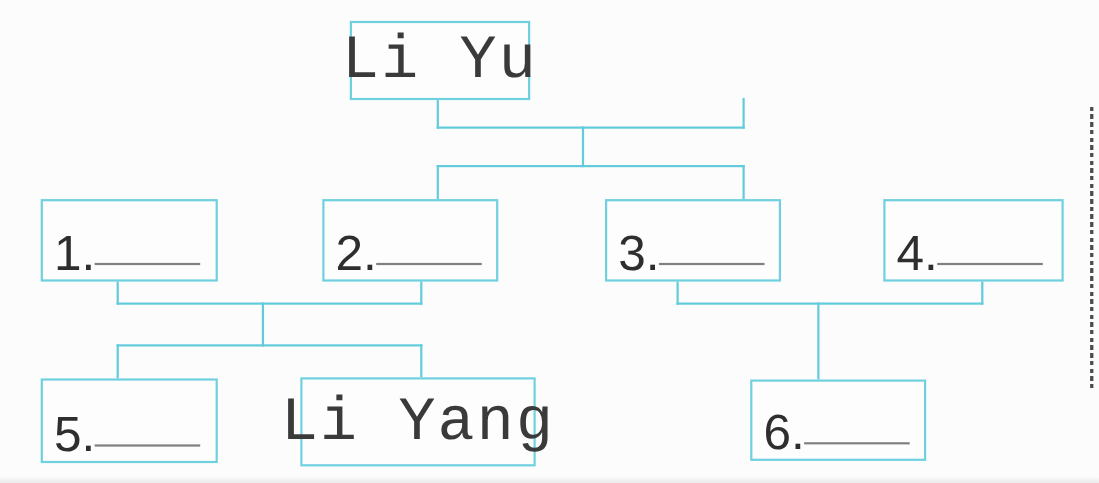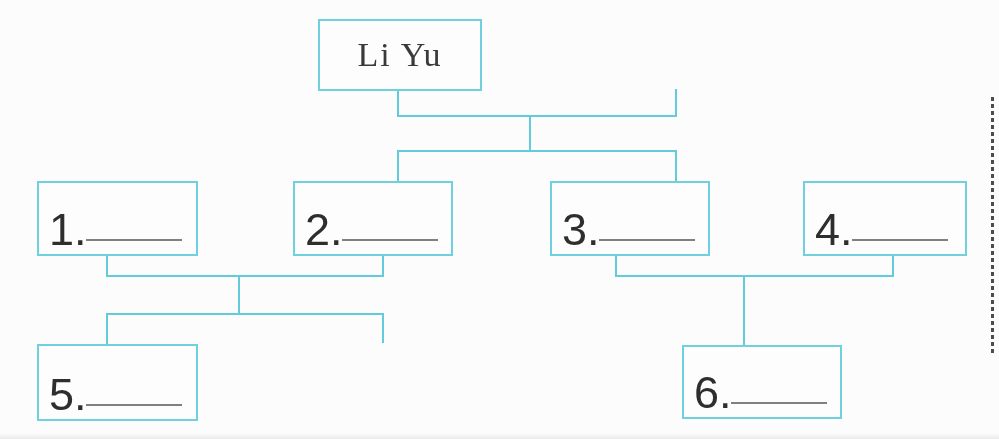--- a/index.html
+++ b/index.html
@@ -29,22 +29,22 @@
     box-sizing: border-box;
     border: 2px solid #6fd0df;
     background: #fdfdfd;
   }
   .name-node {
     display: flex;
     align-items: center;
     justify-content: center;
   }
   .name-node .name-label {
-    font-family: Liberation Serif, serif;
-    font-size: 34px;
+    font-family: Liberation Mono, monospace;
+    font-size: 56px;
     letter-spacing: 2px;
     color: #3a3a3a;
     white-space: nowrap;
   }
   .blank-node .num {
     position: absolute;
     left: 10px;
     bottom: 2px;
     font-family: "Liberation Sans", sans-serif;
     font-size: 45px;
@@ -105,20 +105,23 @@
   <div class="node blank-node" style="left:803px; top:181px; width:164px; height:75px;">
     <span class="num">4.</span>
     <span class="blankline"></span>
   </div>
 
   <div class="node blank-node" style="left:37px; top:344px; width:161px; height:77px;">
     <span class="num">5.</span>
     <span class="blankline"></span>
   </div>
 
+  <div class="node name-node" style="left:273px; top:343px; width:214px; height:81px;">
+    <span class="name-label">Li Yang</span>
+  </div>
 
   <div class="node blank-node" style="left:682px; top:345px; width:160px; height:74px;">
     <span class="num">6.</span>
     <span class="blankline"></span>
   </div>
 
   <div class="line v" style="left:397px; top:91px;  height:26px;"></div>
   <div class="line v" style="left:675px; top:89px;  height:28px;"></div>
   <div class="line h" style="left:397px; top:115px; width:280px;"></div>
   <div class="line v" style="left:529px; top:115px; height:37px;"></div>

